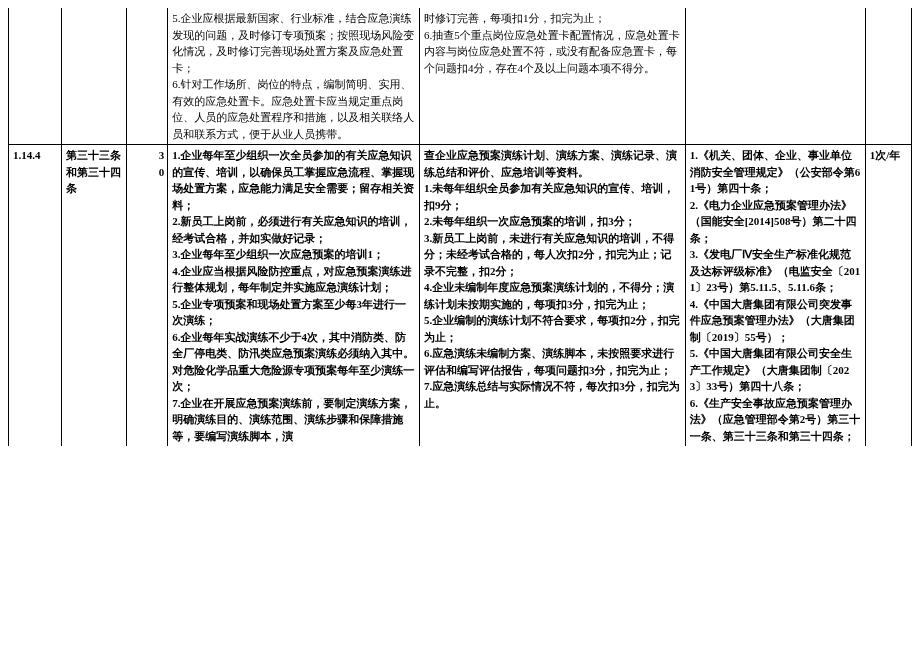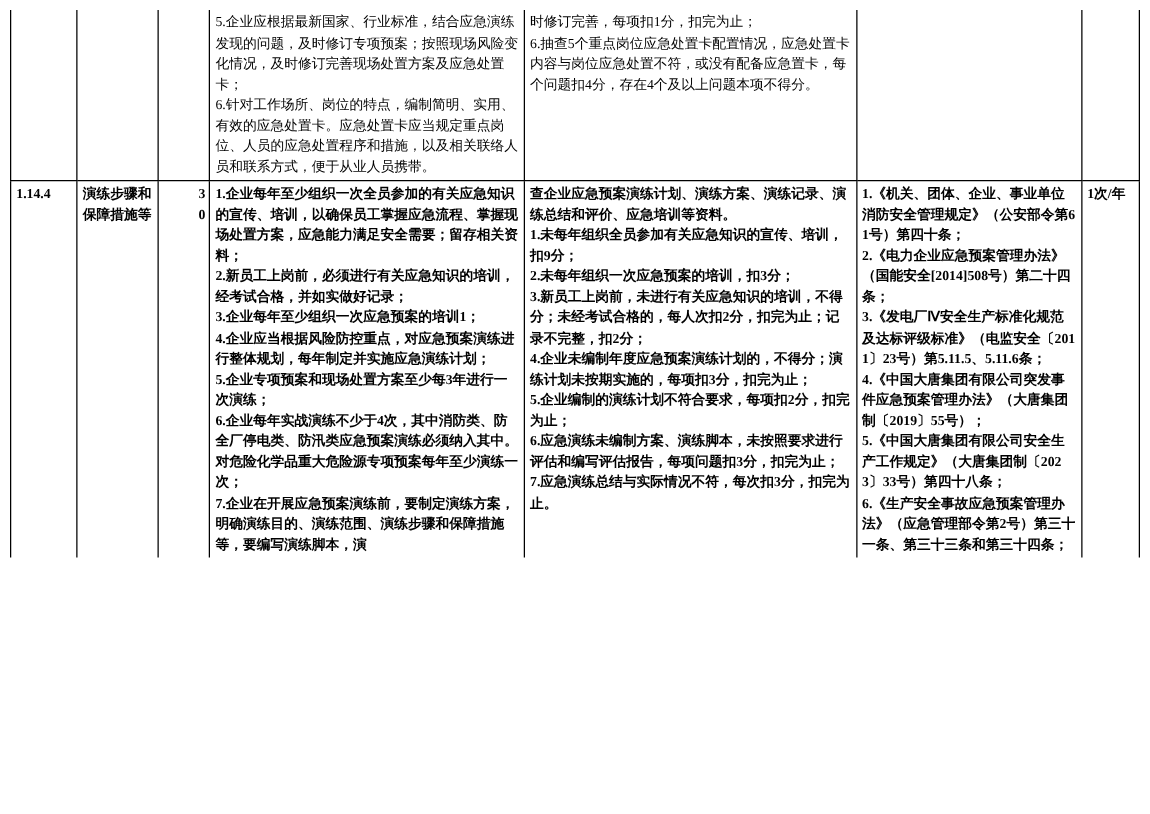--- a/index.html
+++ b/index.html
@@ -52,21 +52,21 @@
       <td class="no-top"></td>
       <td class="no-top"></td>
       <td class="no-top center"></td>
       <td class="no-top">5.企业应根据最新国家、行业标准，结合应急演练发现的问题，及时修订专项预案；按照现场风险变化情况，及时修订完善现场处置方案及应急处置卡；<br>6.针对工作场所、岗位的特点，编制简明、实用、有效的应急处置卡。应急处置卡应当规定重点岗位、人员的应急处置程序和措施，以及相关联络人员和联系方式，便于从业人员携带。</td>
       <td class="no-top">时修订完善，每项扣1分，扣完为止；<br>6.抽查5个重点岗位应急处置卡配置情况，应急处置卡内容与岗位应急处置不符，或没有配备应急置卡，每个问题扣4分，存在4个及以上问题本项不得分。</td>
       <td class="no-top"></td>
       <td class="no-top"></td>
     </tr>
     <tr>
       <td class="no-bottom">1.14.4</td>
-      <td class="no-bottom">演练步骤和保障措施等</td>
+      <td class="no-bottom">第三十三条和第三十四条</td>
       <td class="no-bottom center">30</td>
       <td class="no-bottom">1.企业每年至少组织一次全员参加的有关应急知识的宣传、培训，以确保员工掌握应急流程、掌握现场处置方案，应急能力满足安全需要；留存相关资料；<br>2.新员工上岗前，必须进行有关应急知识的培训，经考试合格，并如实做好记录；<br>3.企业每年至少组织一次应急预案的培训1；<br>4.企业应当根据风险防控重点，对应急预案演练进行整体规划，每年制定并实施应急演练计划；<br>5.企业专项预案和现场处置方案至少每3年进行一次演练；<br>6.企业每年实战演练不少于4次，其中消防类、防全厂停电类、防汛类应急预案演练必须纳入其中。对危险化学品重大危险源专项预案每年至少演练一次；<br>7.企业在开展应急预案演练前，要制定演练方案，明确演练目的、演练范围、演练步骤和保障措施等，要编写演练脚本，演</td>
       <td class="no-bottom">查企业应急预案演练计划、演练方案、演练记录、演练总结和评价、应急培训等资料。<br>1.未每年组织全员参加有关应急知识的宣传、培训，扣9分；<br>2.未每年组织一次应急预案的培训，扣3分；<br>3.新员工上岗前，未进行有关应急知识的培训，不得分；未经考试合格的，每人次扣2分，扣完为止；记录不完整，扣2分；<br>4.企业未编制年度应急预案演练计划的，不得分；演练计划未按期实施的，每项扣3分，扣完为止；<br>5.企业编制的演练计划不符合要求，每项扣2分，扣完为止；<br>6.应急演练未编制方案、演练脚本，未按照要求进行评估和编写评估报告，每项问题扣3分，扣完为止；<br>7.应急演练总结与实际情况不符，每次扣3分，扣完为止。</td>
       <td class="no-bottom">1.《机关、团体、企业、事业单位消防安全管理规定》（公安部令第61号）第四十条；<br>2.《电力企业应急预案管理办法》（国能安全[2014]508号）第二十四条；<br>3.《发电厂Ⅳ安全生产标准化规范及达标评级标准》（电监安全〔2011〕23号）第5.11.5、5.11.6条；<br>4.《中国大唐集团有限公司突发事件应急预案管理办法》（大唐集团制〔2019〕55号）；<br>5.《中国大唐集团有限公司安全生产工作规定》（大唐集团制〔2023〕33号）第四十八条；<br>6.《生产安全事故应急预案管理办法》（应急管理部令第2号）第三十一条、第三十三条和第三十四条；</td>
       <td class="no-bottom">1次/年</td>
     </tr>
   </tbody>
 </table>
 
 </body></html>

